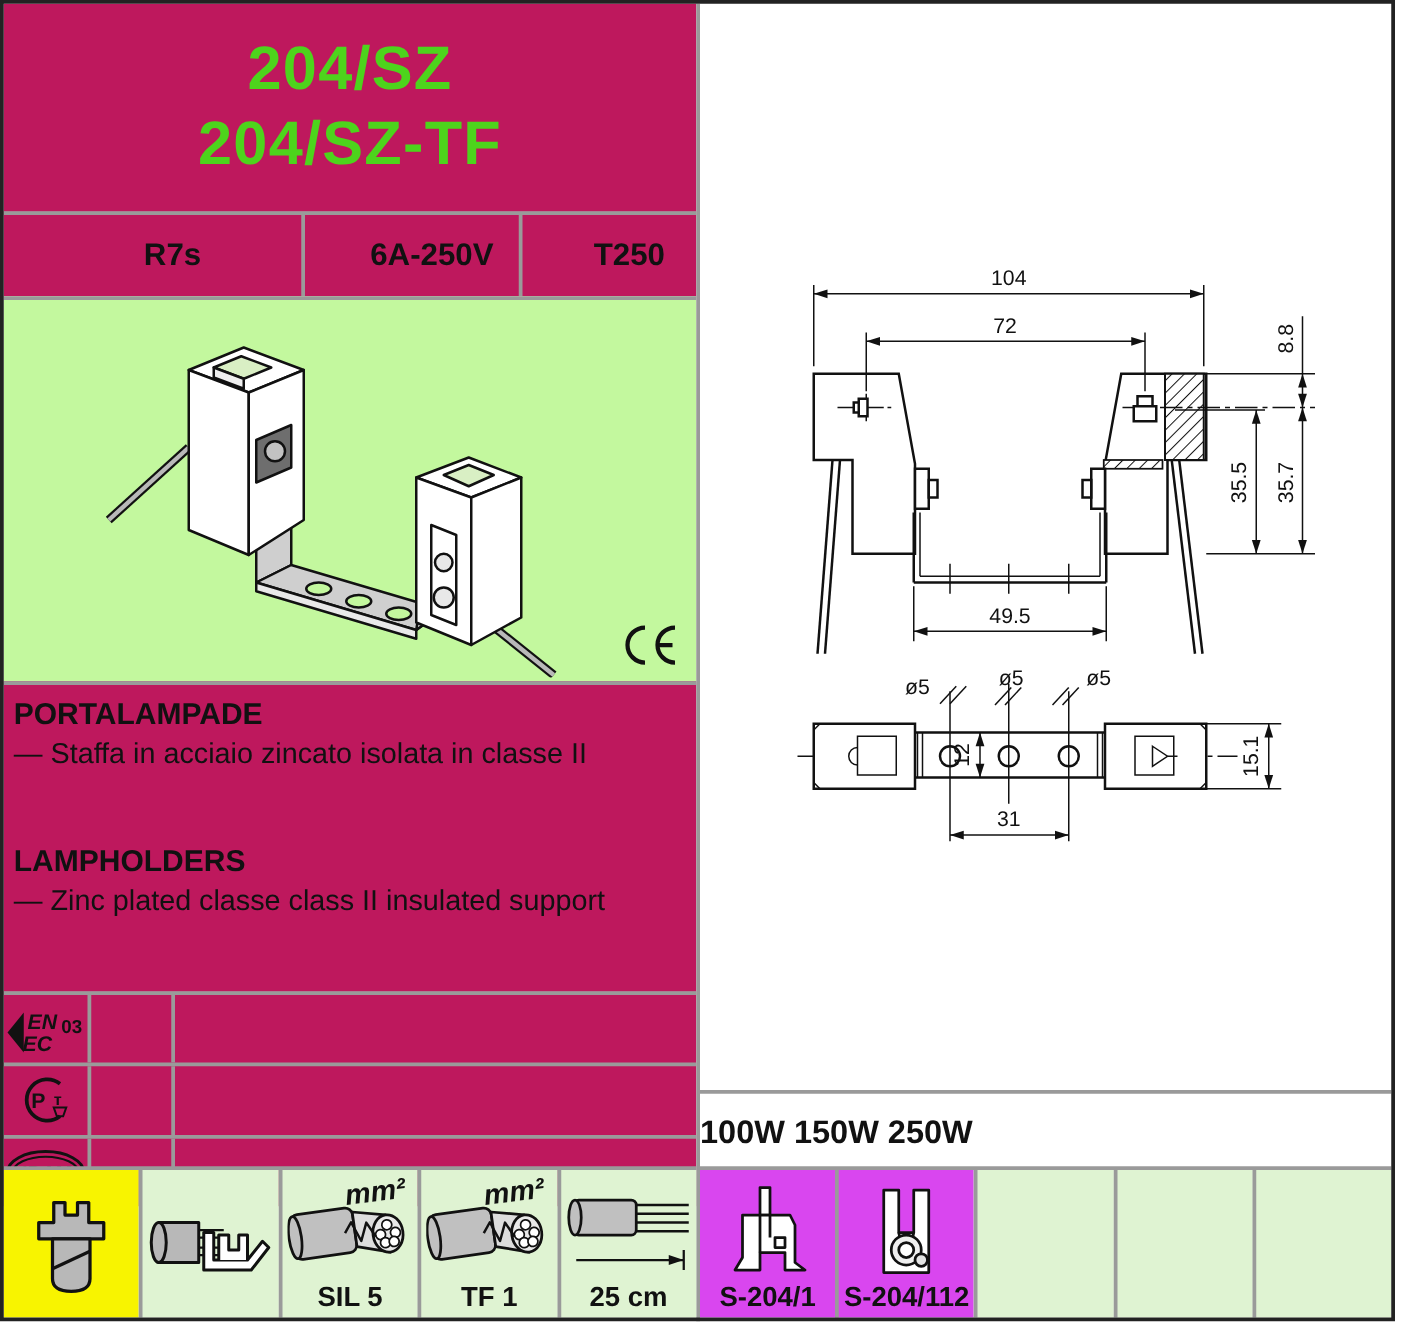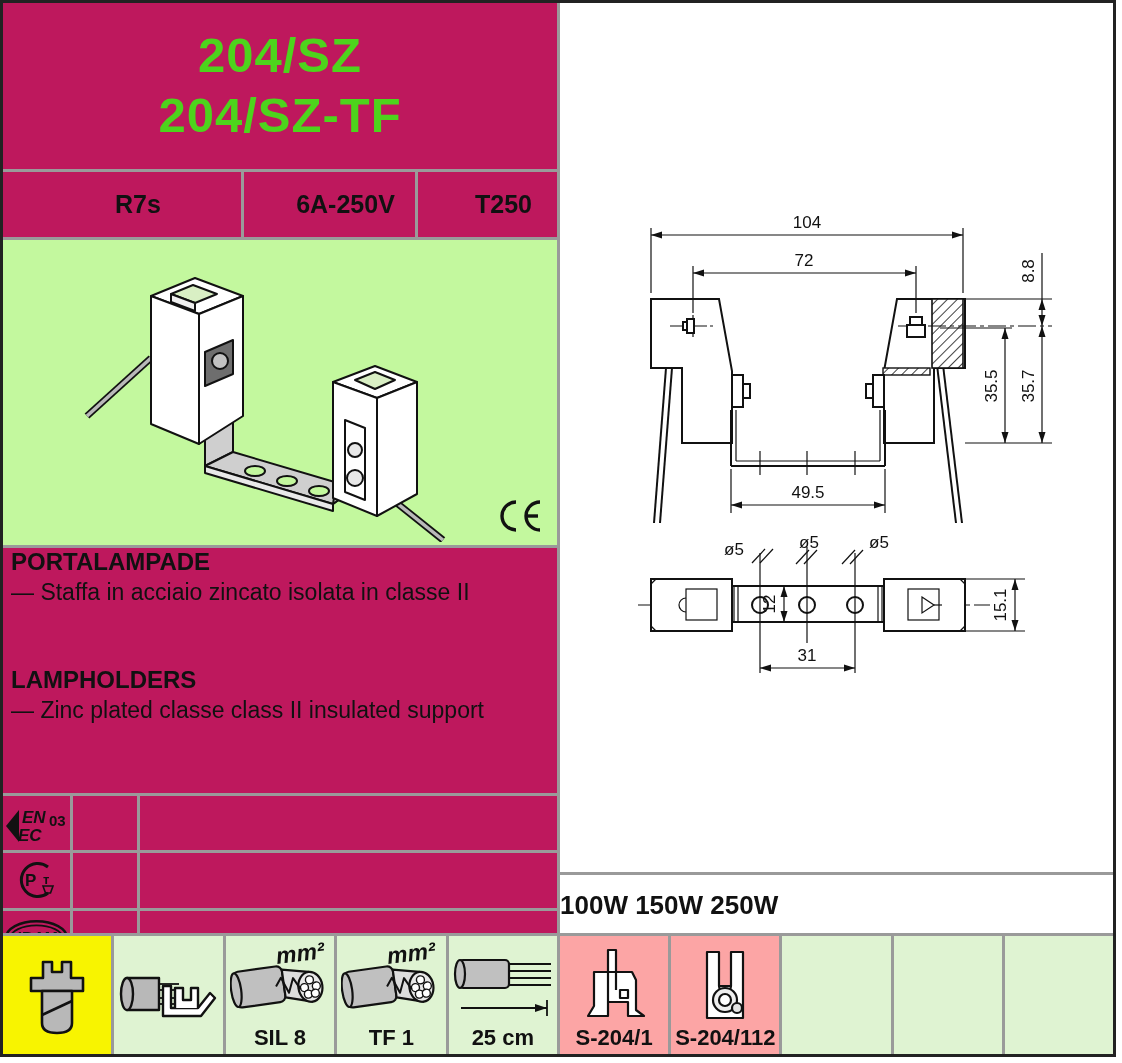--- a/index.html
+++ b/index.html
@@ -11,21 +11,21 @@
   .lblock { position:absolute; left:3px; width:554px; background:#be185d; }
   #title-block { top:3px; height:166px; display:flex; flex-direction:column; justify-content:center; align-items:center; }
   .model-line { font-weight:bold; font-size:49px; line-height:1.22; color:#4dd41c; letter-spacing:1px; }
   #specs-row { top:169px; height:68px; border-top:3px solid #9a9a9a; display:flex; }
   .spec-cell { display:flex; align-items:center; justify-content:center; font-weight:bold; font-size:25px;padding-left:32px; }
   .spec-cell.c1 { width:238px; }
   .spec-cell.c2 { width:174px; border-left:3px solid #9a9a9a; }
   .spec-cell.c3 { width:142px; border-left:3px solid #9a9a9a; }
   #green-panel { top:237px; height:308px; border-top:3px solid #9a9a9a; background:#c3f89e; }
   #ce-mark { position:absolute; right:14px; bottom:12px; }
-  #text-block { top:545px; height:248px; border-top:3px solid #9a9a9a; padding:0 8px; }
+  #text-block { top:545px; height:248px; border-top:3px solid #9a9a9a; padding:10px 8px; }
   .sec-title { font-weight:bold; font-size:24px; margin-bottom:3px; }
   .sec-line { font-size:23px; }
   #sec-en { margin-top:60px; }
   #logo-table { top:793px; height:172px; border-top:3px solid #9a9a9a; display:flex; flex-direction:column; }
   .logo-row { flex:1; display:flex; border-top:3px solid #9a9a9a; }
   .logo-row:first-child { border-top:none; }
   .logo-cell { width:70px; display:flex; align-items:center; justify-content:center; border-right:3px solid #9a9a9a; }
   .logo-empty-s { width:67px; border-right:3px solid #9a9a9a; }
   .logo-empty-w { flex:1; }
 
@@ -39,21 +39,21 @@
                  display:flex; align-items:center; justify-content:flex-start; font-weight:bold; font-size:26px; }
 
   
   .acc-row { position:absolute; top:933px; height:121px; border-top:3px solid #9a9a9a; display:flex; }
   #acc-left  { left:3px; width:554px; }
   #acc-right { left:560px; width:553px; }
   .acc-cell { flex:1; position:relative; display:flex; align-items:center; justify-content:center; border-left:3px solid #9a9a9a; }
   .acc-cell:first-child { border-left:none; }
   .bg-yellow { background:#f8f400; }
   .bg-pale   { background:#dff3d2; }
-  .bg-bright { background:#fca5a5; }
+  .bg-bright { background:#d946ef; }
   .acc-label { position:absolute; left:0; right:0; bottom:3px; text-align:center; font-weight:bold; font-size:22px; }
   .mm2 { position:absolute; top:4px; right:10px; font-weight:bold; font-style:italic; font-size:23px; transform:rotate(-7deg); }
   .acc-cell svg.icn { display:block; }
   .cell-with-label svg.icn { margin-bottom:18px; }
 
   
   text.dim { font-family:"Liberation Sans", sans-serif; font-size:17px; fill:#111; }
   .ln  { stroke:#111; stroke-width:2; fill:none; }
   .lnf { stroke:#111; stroke-width:2; fill:#fff; }
   .thin{ stroke:#111; stroke-width:1.2; fill:none; }
@@ -361,21 +361,21 @@
           <g stroke-width="1.4" fill="#fff">
             <circle cx="80" cy="30" r="4"></circle>
               <circle cx="74" cy="37" r="4"></circle>
               <circle cx="86" cy="37" r="4"></circle>
             <circle cx="77" cy="44" r="4"></circle>
               <circle cx="84" cy="44" r="4"></circle>
           </g>
           <polyline points="46,32 52,24 58,40 64,26 70,38" fill="none" stroke-width="2"></polyline>
         </g>
       </svg>
-      <div class="acc-label">SIL 8</div>
+      <div class="acc-label">SIL 5</div>
     </div>
     <div class="acc-cell bg-pale cell-with-label">
       <div class="mm2">mm²</div>
       <svg class="icn" width="100" height="64" viewBox="0 0 100 64">
         <g transform="rotate(-8 50 32)" stroke="#111" stroke-width="2.2" stroke-linejoin="round">
           <rect x="4" y="12" width="50" height="36" rx="6" fill="#c0c0c0"></rect>
           <ellipse cx="6" cy="30" rx="5" ry="17" fill="#c0c0c0"></ellipse>
           <polygon points="54,16 80,22 80,52 54,44" fill="#ddd"></polygon>
           <ellipse cx="80" cy="37" rx="12" ry="15" fill="#e8e8e8"></ellipse>
           <g stroke-width="1.4" fill="#fff">

